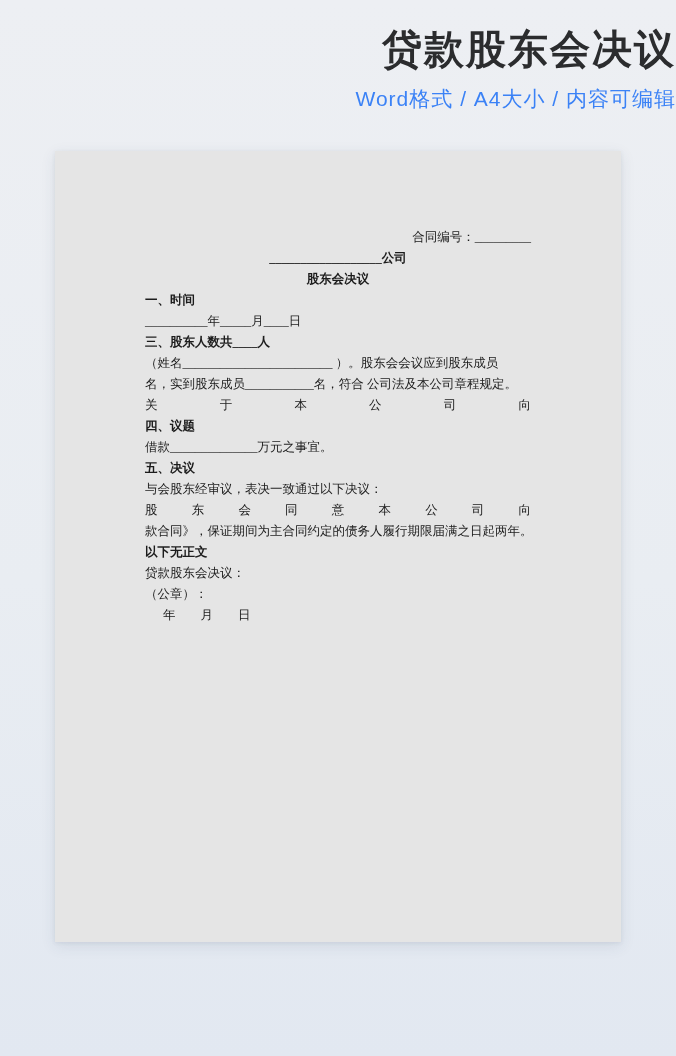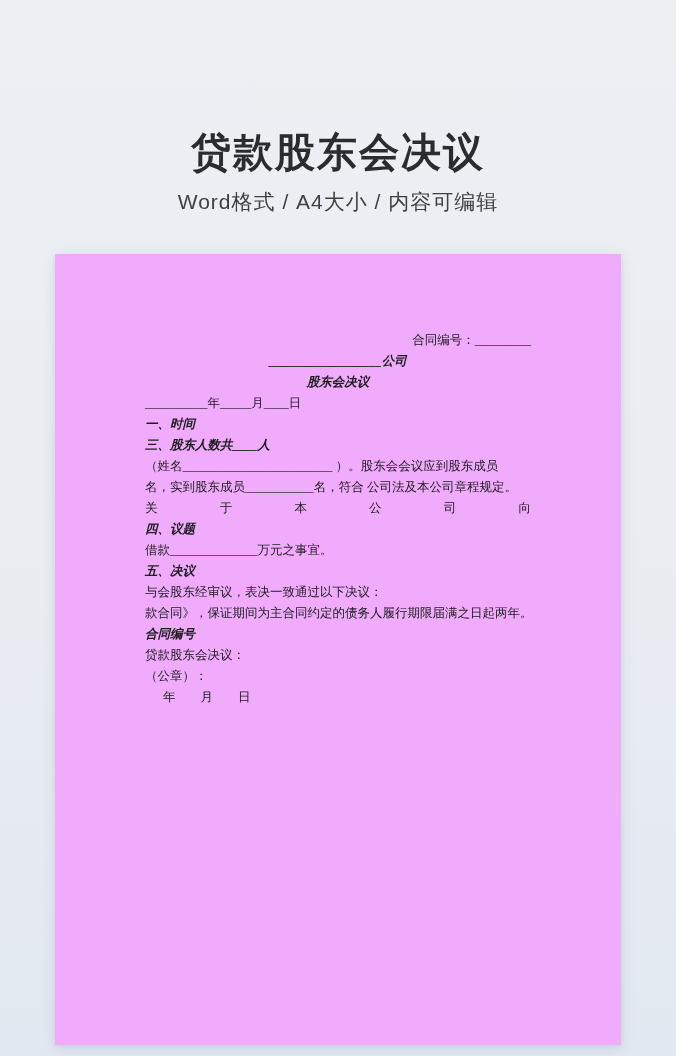--- a/index.html
+++ b/index.html
@@ -5,88 +5,88 @@
   * { margin: 0; padding: 0; box-sizing: border-box; }
   html, body { width: 676px; }
   body {
     width: 676px;
     height: 1056px;
     background: linear-gradient(180deg, #edeff3 0%, #e9edf2 55%, #e2e8f1 100%);
     font-family: "Liberation Sans", "DejaVu Sans", sans-serif;
     overflow: hidden;
   }
   .header {
-    padding-top: 88px;
-    text-align: center;
-    margin-top: 39px;
+    padding-top: 24px;
+    text-align: right;
   }
   .title {
     font-size: 40px;
     font-weight: bold;
     color: #2b2c2e;
     letter-spacing: 2px;
     line-height: 50px;
   }
   .subtitle {
     margin-top: 12px;
     font-size: 21px;
-    color: #404040;
+    color: #3b82f6;
     line-height: 26px;
     letter-spacing: 1px;
   }
   .paper {
     width: 566px;
     height: 791px;
     margin: 39px auto 0 auto;
-    background: #f0abfc;
+    background: #e5e5e5;
     box-shadow: 0 4px 14px rgba(50, 65, 95, 0.10), 0 1px 4px rgba(50, 65, 95, 0.08);
     padding: 76px 90px 4px 90px;
   }
   .doc {
     font-family: "Liberation Serif", "DejaVu Serif", serif;
     font-size: 12.5px;
     color: #1c1c1c;
     line-height: 21px;
   }
   .line { min-height: 21px; }
-  .b { font-weight: bold; font-style: italic; }
+  .b { font-weight: bold; }
   .r { text-align: right; }
   .c { text-align: center; }
   .j { text-align: justify; text-align-last: justify; }
   .nowrap { white-space: nowrap; }
   .indent { padding-left: 18px; }
 </style>
 </head>
 <body>
 
 <div class="header">
   <div class="title">贷款股东会决议</div>
   <div class="subtitle">Word格式 / A4大小 / 内容可编辑</div>
 </div>
 
 <div class="paper">
   <div class="doc">
     <div class="line r">合同编号：_________</div>
     <div class="line c b">__________________公司</div>
     <div class="line c b">股东会决议</div>
 
+    <div class="line b">一、时间</div>
     <div class="line">__________年_____月____日</div>
-    <div class="line b">一、时间</div>
 
 
     <div class="line b">三、股东人数共____人</div>
     <div class="line nowrap">（姓名________________________ ）。股东会会议应到股东成员</div>
     <div class="line nowrap">名，实到股东成员___________名，符合 公司法及本公司章程规定。</div>
 
     <div class="line j">关 于 本 公 司 向</div>
     <div class="line b">四、议题</div>
     <div class="line">借款______________万元之事宜。</div>
 
     <div class="line b">五、决议</div>
     <div class="line">与会股东经审议，表决一致通过以下决议：</div>
+    <div class="line j">股 东 会 同 意 本 公 司 向</div>
     <div class="line nowrap">款合同》，保证期间为主合同约定的债务人履行期限届满之日起两年。</div>
 
-    <div class="line b">合同编号</div>
+    <div class="line b">以下无正文</div>
     <div class="line">贷款股东会决议：</div>
     <div class="line">（公章）：</div>
     <div class="line indent">年　　月　　日</div>
   </div>
 </div>
 
 </body></html>

